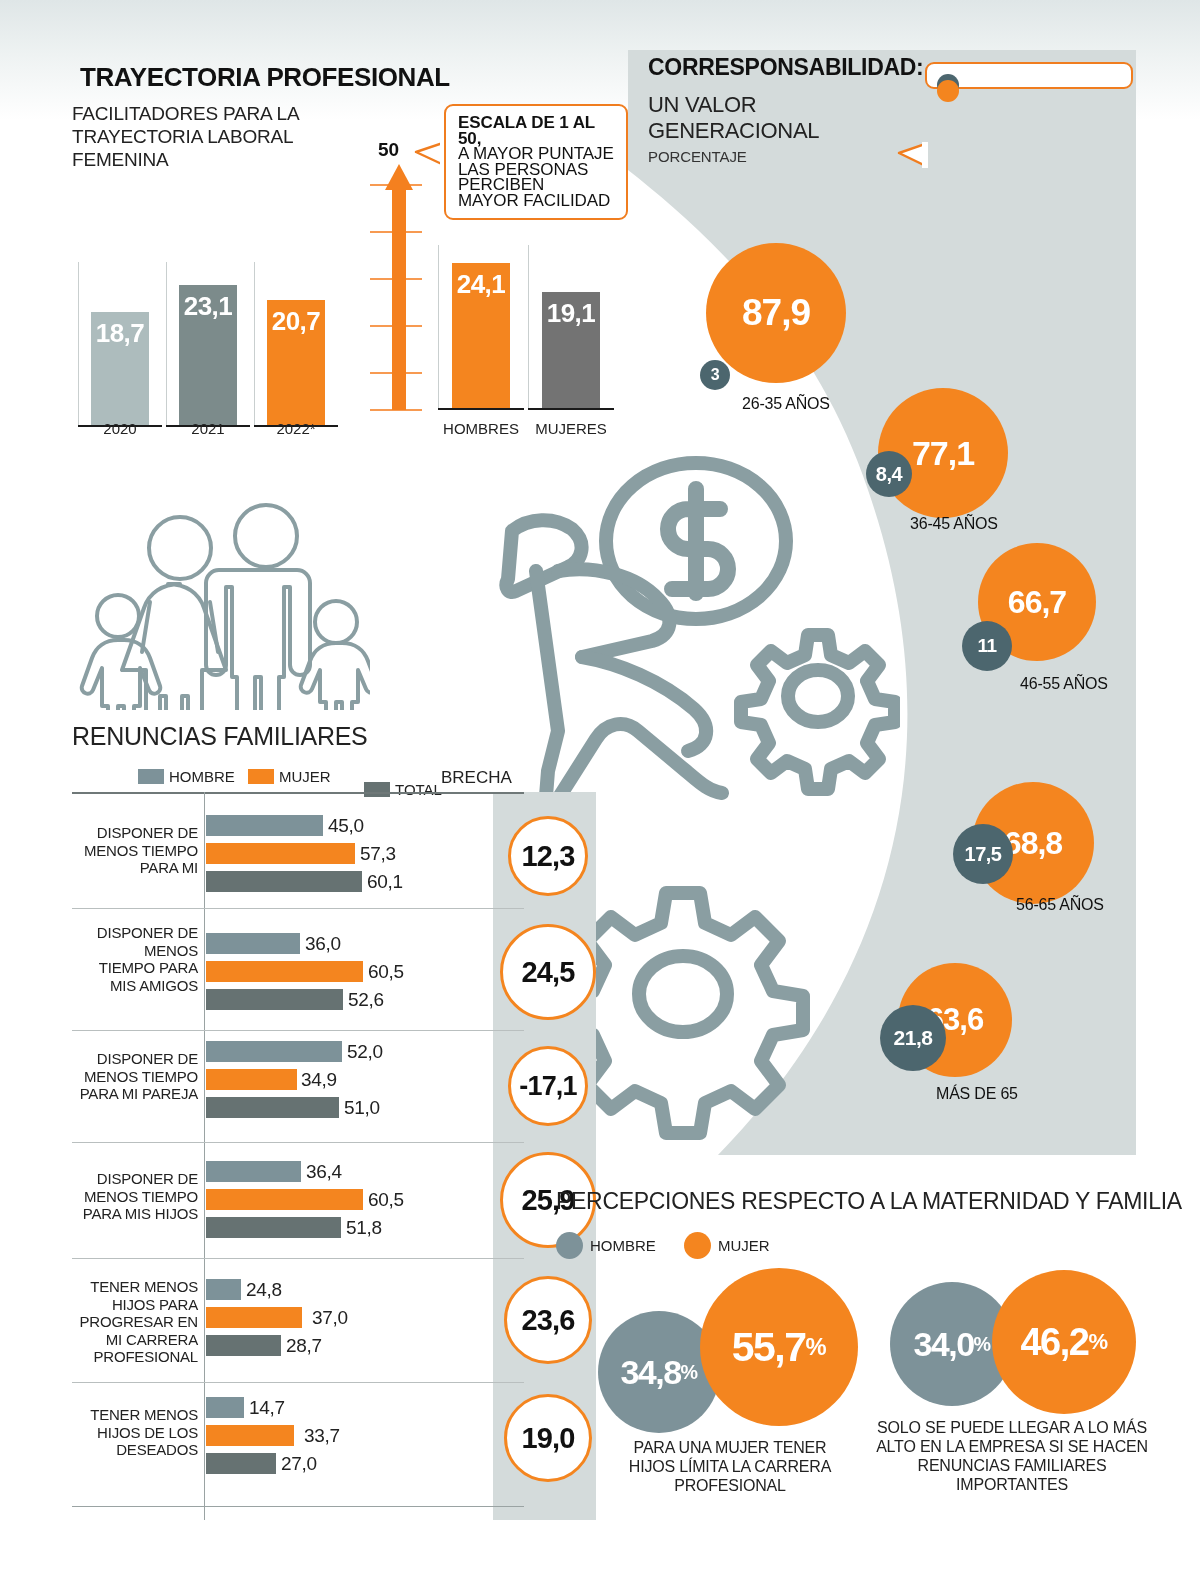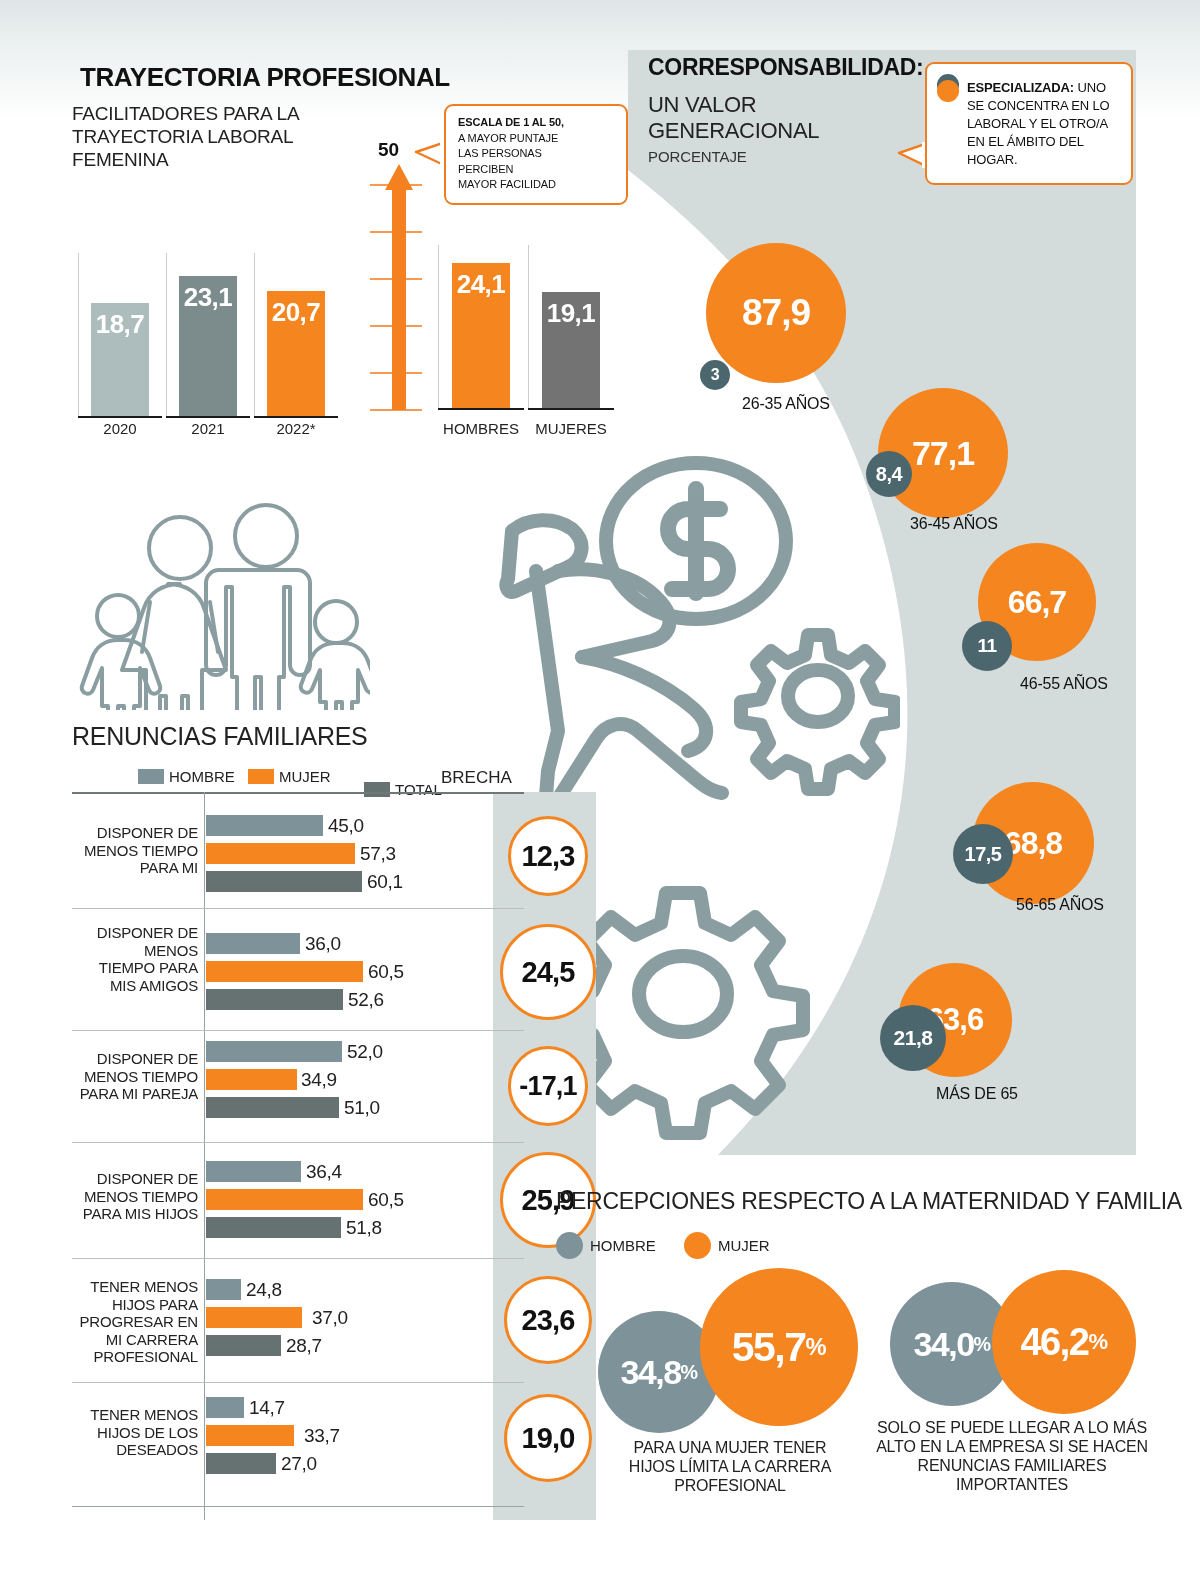--- a/index.html
+++ b/index.html
@@ -13,21 +13,21 @@
     background:linear-gradient(180deg,#dfe6e7 0%,#eef2f2 45%,#ffffff 100%);}
   .graycut{position:absolute;left:628px;top:50px;width:508px;height:1105px;}
 
   
   .h1-title{position:absolute;left:80px;top:62px;font-size:26px;font-weight:bold;
     letter-spacing:-0.4px;color:#111;}
   .h1-sub{position:absolute;left:72px;top:102px;font-size:19px;line-height:23px;color:#222;letter-spacing:-0.2px;}
 
   .callout{position:absolute;left:444px;top:104px;width:184px;
     border:2px solid #f07d1f;border-radius:9px;background:#fff;padding:9px 10px 10px 12px;box-sizing:border-box;}
-  .callout .ln{font-size:11px;line-height:15.5px;color:#111;letter-spacing:-0.1px;}
+  .callout .ln{font-size:17px;line-height:15.5px;color:#111;letter-spacing:-0.1px;}
   .callout .b{font-weight:bold;}
   .callout-tail{position:absolute;left:412px;top:140px;width:34px;height:28px;}
 
   .scale50{position:absolute;left:378px;top:139px;font-size:19px;font-weight:bold;color:#111;}
   .arrowWrap{position:absolute;left:370px;top:160px;width:60px;height:250px;}
   .tickline{position:absolute;background:#f79a51;height:2px;width:52px;left:0;}
   .arrowShaft{position:absolute;left:22px;top:24px;width:14px;height:226px;background:#f4801f;}
   .arrowHead{position:absolute;left:15px;top:4px;width:0;height:0;
     border-left:14px solid transparent;border-right:14px solid transparent;border-bottom:26px solid #f4801f;}
 
@@ -119,21 +119,21 @@
   <div class="tickline" style="top:24px;"></div>
   <div class="tickline" style="top:71px;"></div>
   <div class="tickline" style="top:118px;"></div>
   <div class="tickline" style="top:165px;"></div>
   <div class="tickline" style="top:212px;"></div>
   <div class="tickline" style="top:249px;"></div>
   <div class="arrowShaft"></div>
   <div class="arrowHead"></div>
 </div>
 
-<div class="barchart" style="left:78px;top:253px;width:260px;height:165px;">
+<div class="barchart" style="left:78px;top:262px;width:260px;height:165px;">
   <div class="vsep" style="left:0px;top:0;height:165px;"></div>
   <div class="vsep" style="left:88px;top:0;height:165px;"></div>
   <div class="vsep" style="left:176px;top:0;height:165px;"></div>
   <div class="axisline" style="left:0;top:163px;width:84px;"></div>
   <div class="axisline" style="left:88px;top:163px;width:84px;"></div>
   <div class="axisline" style="left:176px;top:163px;width:84px;"></div>
 
   <div class="bar" style="left:13px;bottom:2px;width:58px;height:113px;background:#adbcbd;">
     <div class="barval" style="top:6px;">18,7</div>
   </div>
@@ -172,21 +172,20 @@
 <svg class="legend-tail" viewBox="0 0 32 26">
   <path d="M32,1 L3,11 L32,25" fill="#fff" stroke="#f07d1f" stroke-width="2.4" stroke-linejoin="round"></path>
   <rect x="26" y="0" width="8" height="26" fill="#fff"></rect>
 </svg>
 <div class="legendbox">
   <div class="legrow">
     <span class="legdot" style="background:#4c666e;"></span>
   </div>
   <div class="legrow">
     <span class="legdot" style="background:#f4851f;"></span>
-    <span class="legtxt"><b>ESPECIALIZADA:</b><span> UNO SE CONCENTRA EN LO LABORAL Y EL OTRO/A EN EL ÁMBITO DEL HOGAR.</span></span>
   </div>
 </div>
 
 <div class="bub" style="left:706px;top:243px;width:140px;height:140px;font-size:37px;">
     <span>87,9</span>
   </div>
 <div class="minibub" style="left:700px;top:360px;width:30px;height:30px;font-size:16px;">
     <span>3</span>
   </div>
 <div class="bublabel" style="left:698px;top:395px;">26-35 AÑOS</div>

